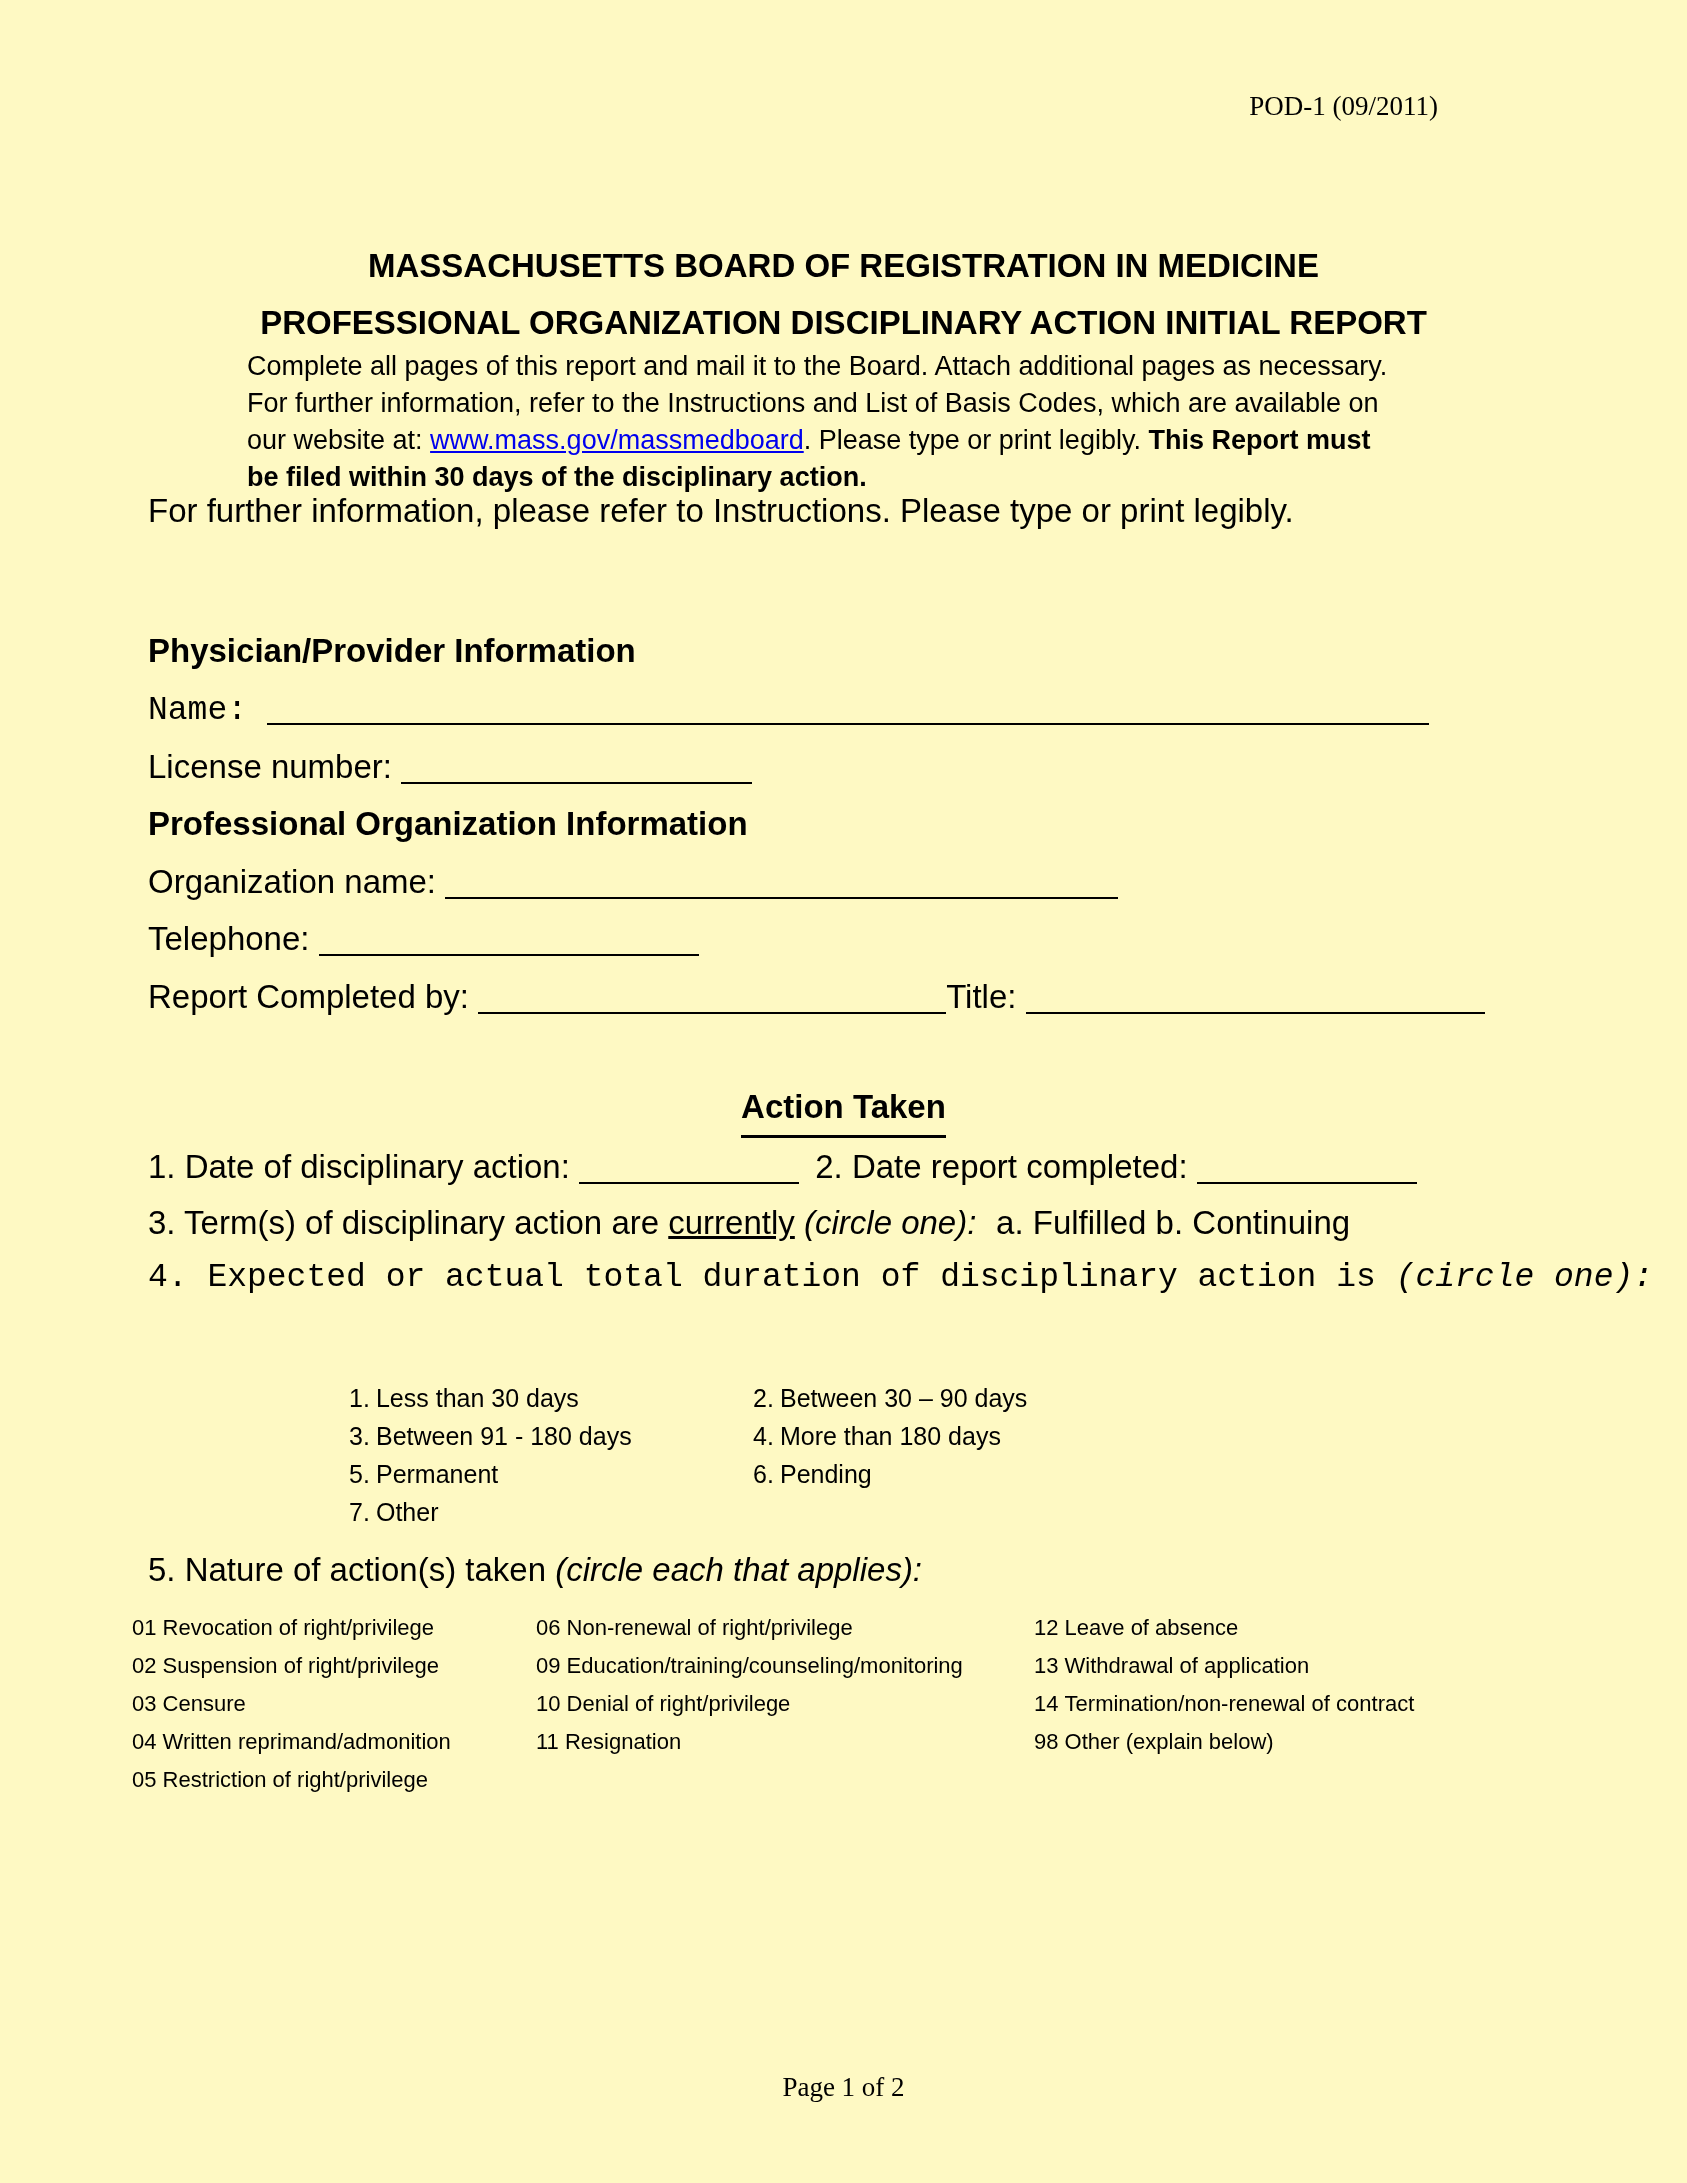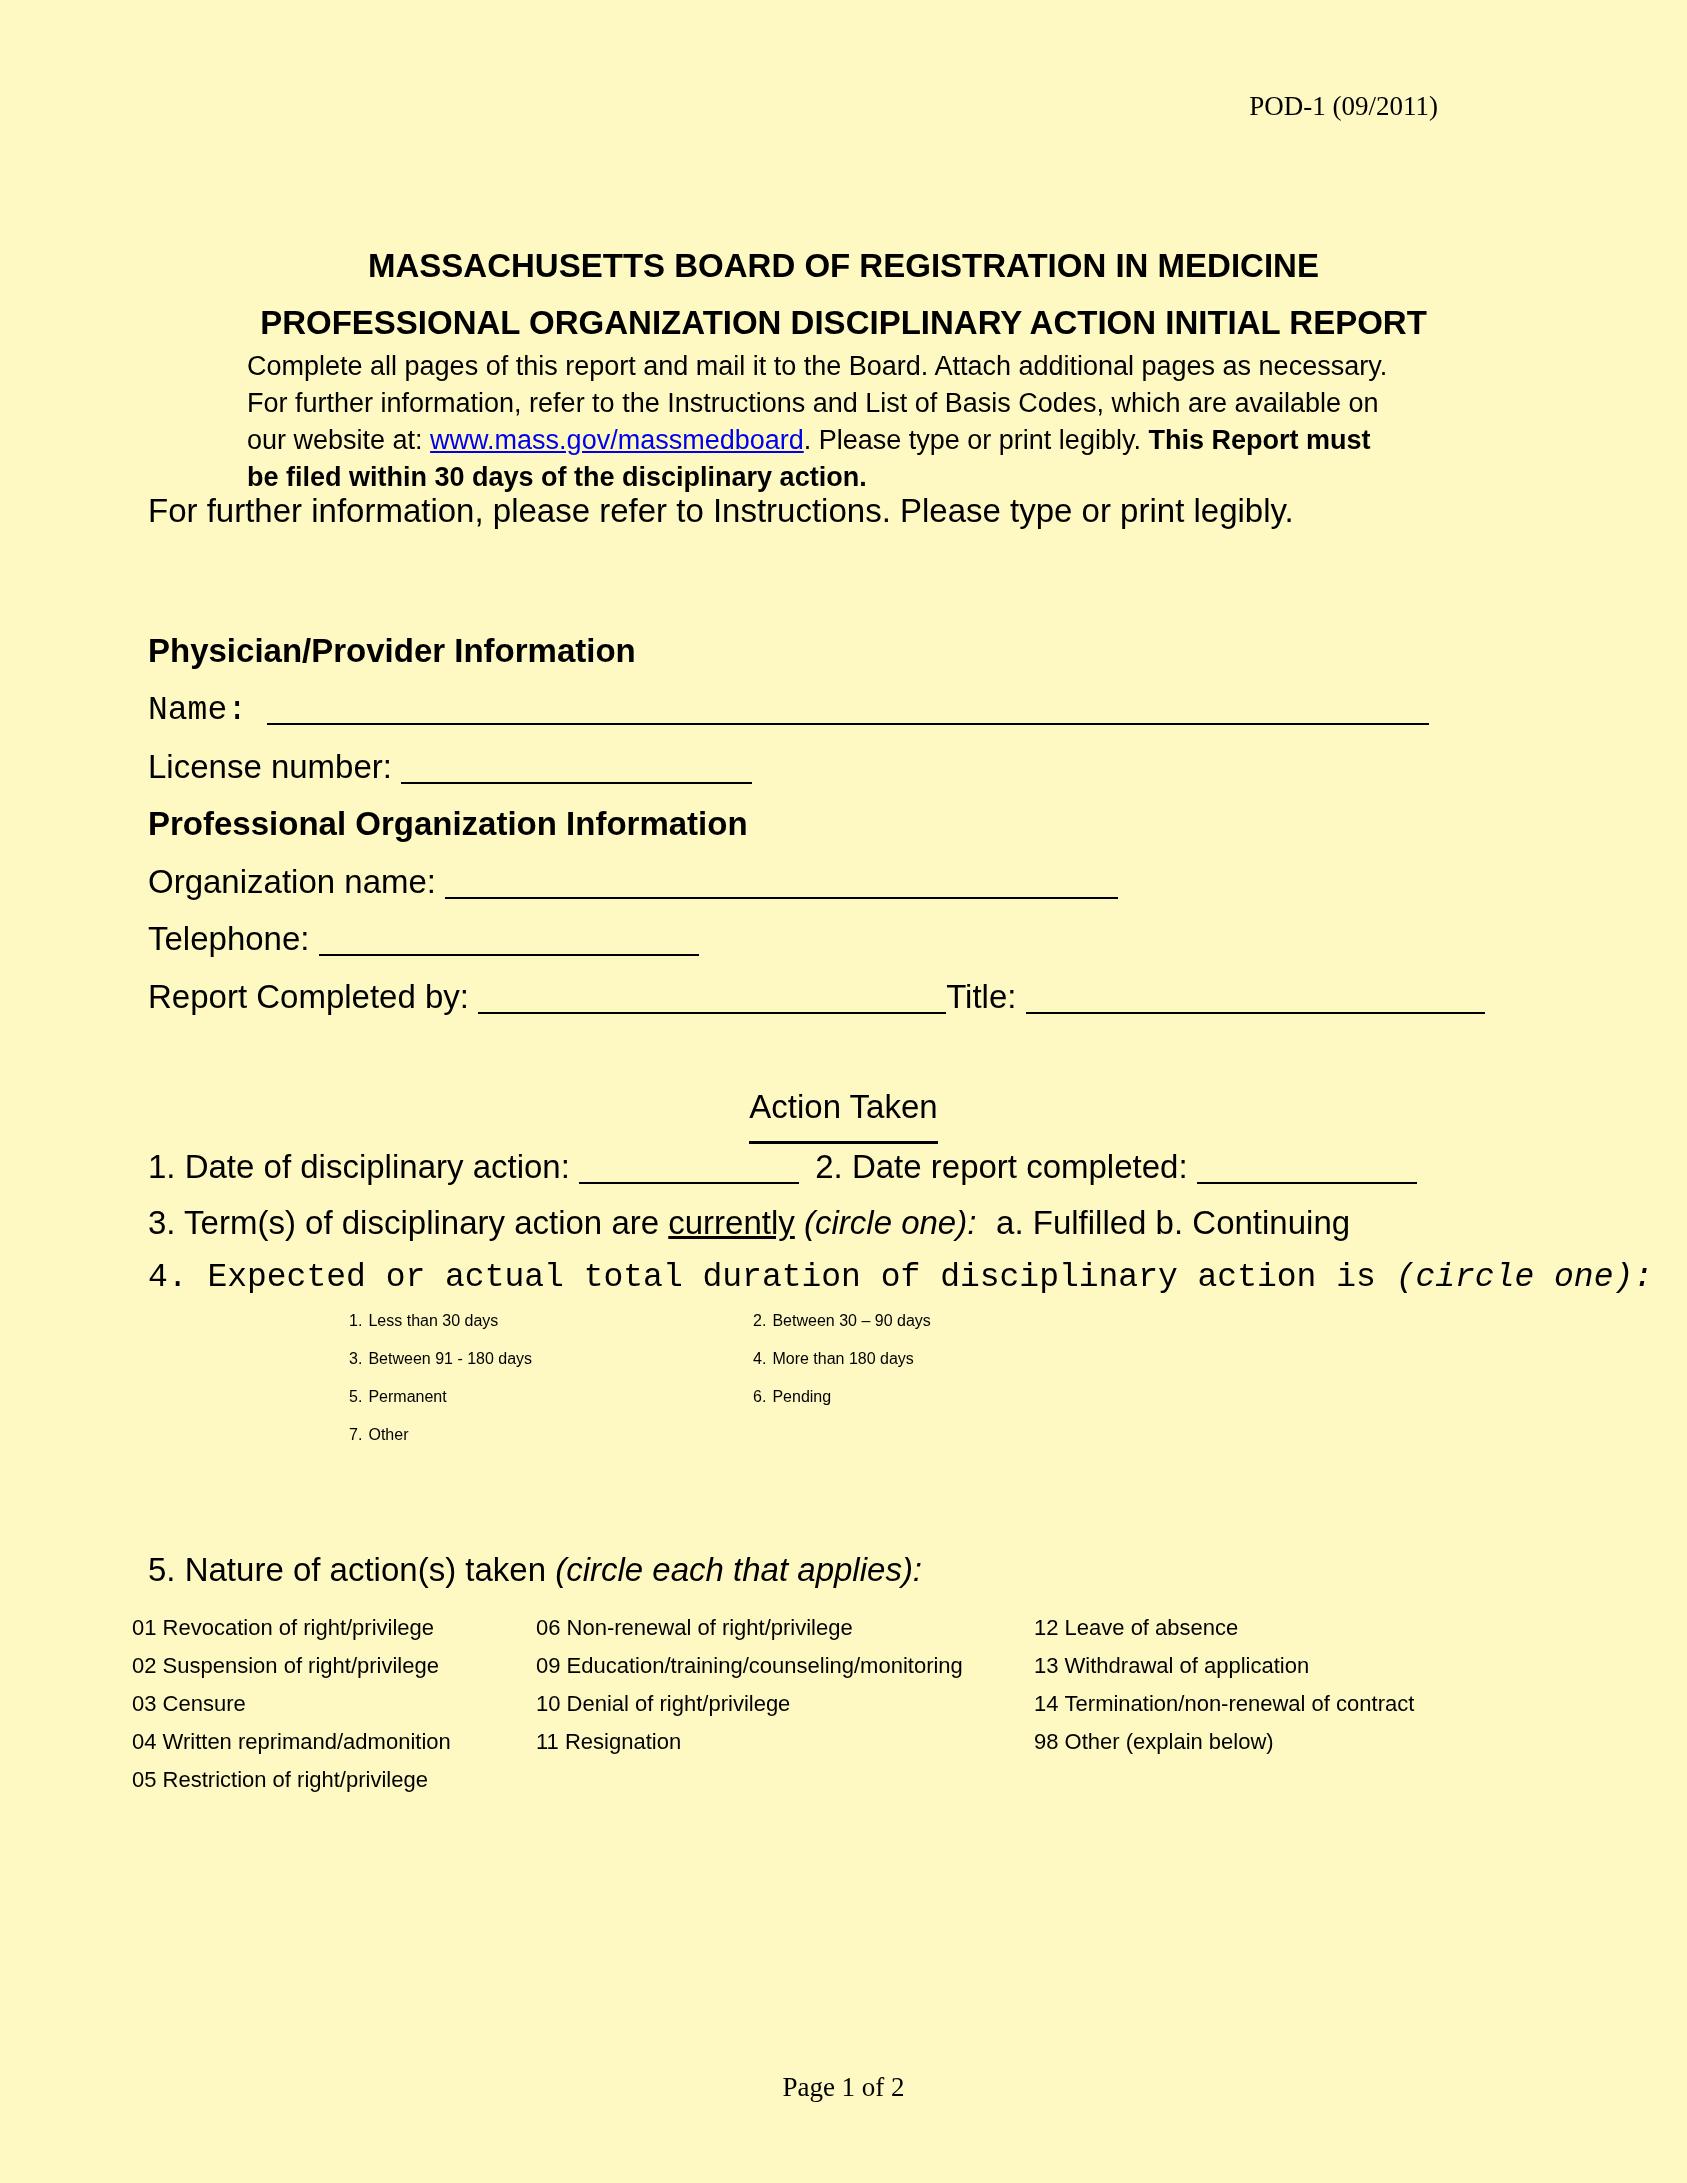--- a/index.html
+++ b/index.html
@@ -43,36 +43,36 @@
   .w-name{width:1162px;}
   .w-license{width:351px;}
   .w-org{width:673px;}
   .w-tel{width:380px;}
   .w-report{width:468px;}
   .w-title{width:459px;}
   .w-date{width:220px;}
 
   #action-heading{top:1088px;}
   #action-heading span{
-    font-weight:normal;
+    font-weight:bold;
     border-bottom:3.5px solid #000;
-    padding-bottom:16px;
+    padding-bottom:10px;
   }
   #item12{top:1148px;}
   #item12 .q2{margin-left:7px;}
   #item3{top:1204px;}
   #item3 .u{text-decoration:underline;}
   #item3 .opts{margin-left:10.5px;}
   #item4{top:1259px;font-family:Liberation Mono, monospace;}
 
   #durations{
-    top:1302px;left:349px;
+    top:1379px;left:349px;
     display:grid;
     grid-template-columns:404px auto;
-    font-size:16px;line-height:38px;
+    font-size:25px;line-height:38px;
   }
   .num{display:inline-block;margin-right:6.1px;}
 
   #item5{top:1551px;}
 
   #natures{
     top:1609px;left:132px;
     display:flex;
     font-size:22px;line-height:38px;
   }

